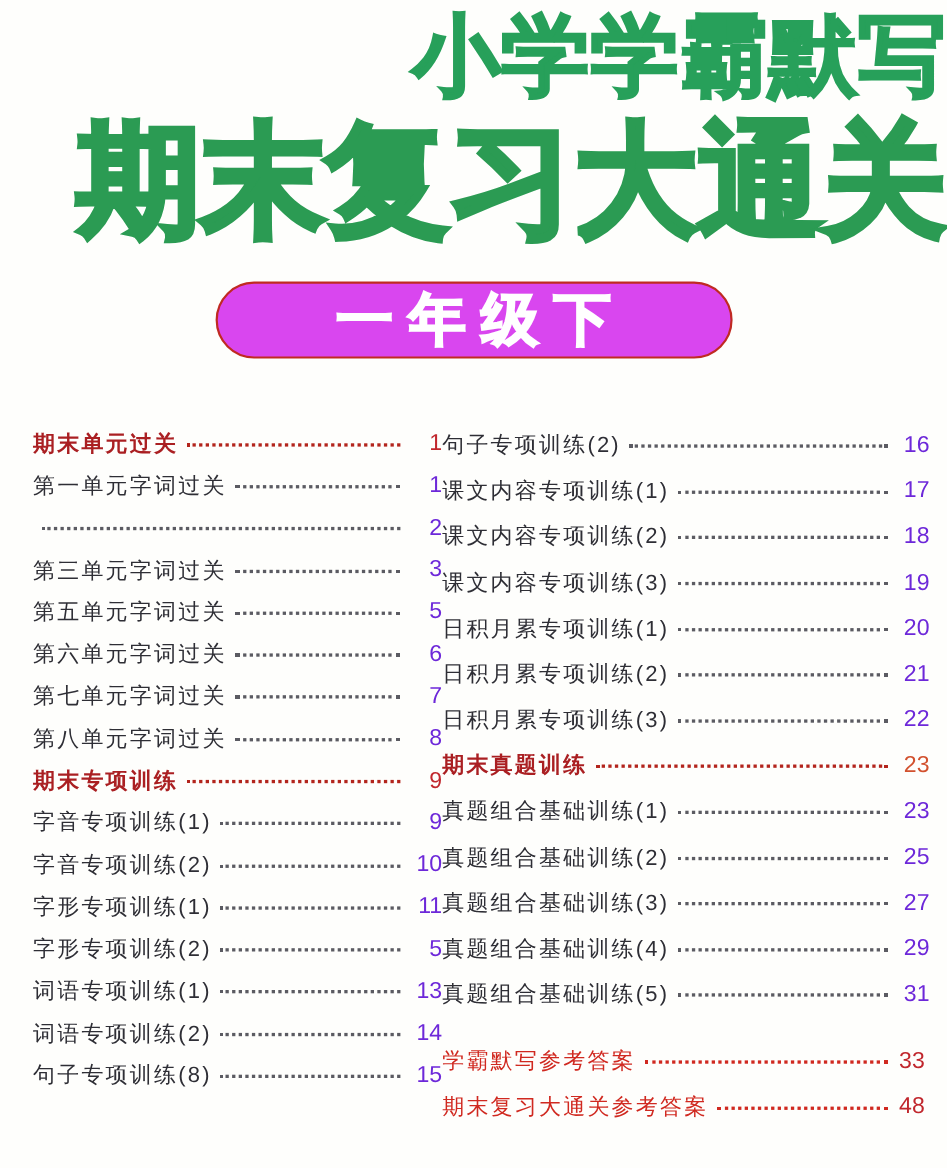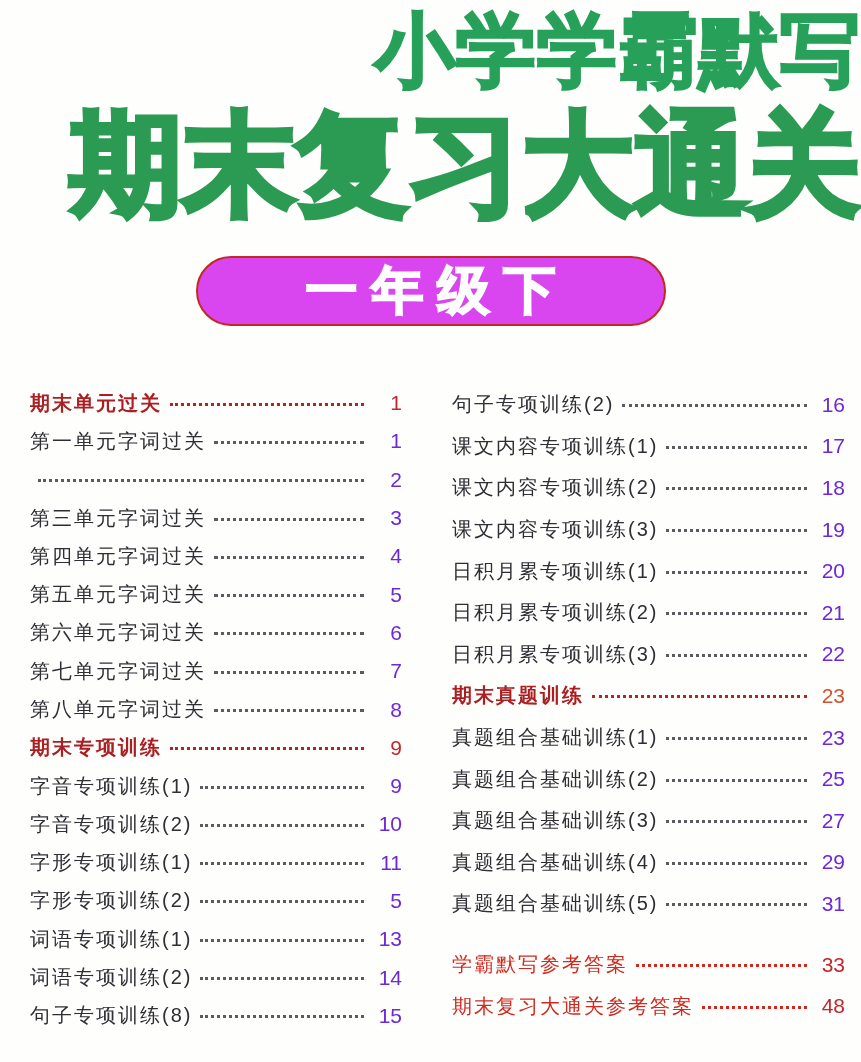--- a/index.html
+++ b/index.html
@@ -50,21 +50,20 @@
     font-size: 52px;
     font-weight: 900;
     -webkit-text-stroke: 2px #ffffff;
     letter-spacing: 14px;
     text-indent: 14px;
   }
   .toc {
     margin-top: 58px;
     padding: 0 16px 0 30px;
     display: flex;
-    gap: 50px;
   }
   .col {
     display: flex;
     flex-direction: column;
   }
   .col-left { width: 372px; }
   .col-right { flex: 1; }
   .row {
     display: flex;
     align-items: center;
@@ -100,21 +99,21 @@
     font-weight: bold;
   }
   .row.section .dots { border-bottom-color: #b3251d; }
   .row.section .num { color: #c1272d; }
   .row.orange-page .num { color: #d2512e; }
   .row.answer .label {
     color: #d02920;
     font-weight: normal;
   }
   .row.answer .dots { border-bottom-color: #d02920; }
-  .row.answer .num { color: #c1272d; }
+  .row.answer .num { color: #c1272d; text-align: center; }
   .row.gap { margin-top: 19px; }
 </style>
 </head>
 <body>
 
 <div class="header">
   <div class="series-title">小学学霸默写</div>
   <div class="main-title">期末复习大通关</div>
   <div class="grade-badge">
     <span>一年级下</span>
@@ -136,25 +135,20 @@
       <div class="row item">
         <span class="dots"></span>
         <span class="num">2</span>
       </div>
       <div class="row item">
         <span class="label">第三单元字词过关</span>
         <span class="dots"></span>
         <span class="num">3</span>
       </div>
       <div class="row item">
-        <span class="label">第四单元字词过关</span>
-        <span class="dots"></span>
-        <span class="num">4</span>
-      </div>
-      <div class="row item">
         <span class="label">第五单元字词过关</span>
         <span class="dots"></span>
         <span class="num">5</span>
       </div>
       <div class="row item">
         <span class="label">第六单元字词过关</span>
         <span class="dots"></span>
         <span class="num">6</span>
       </div>
       <div class="row item">

